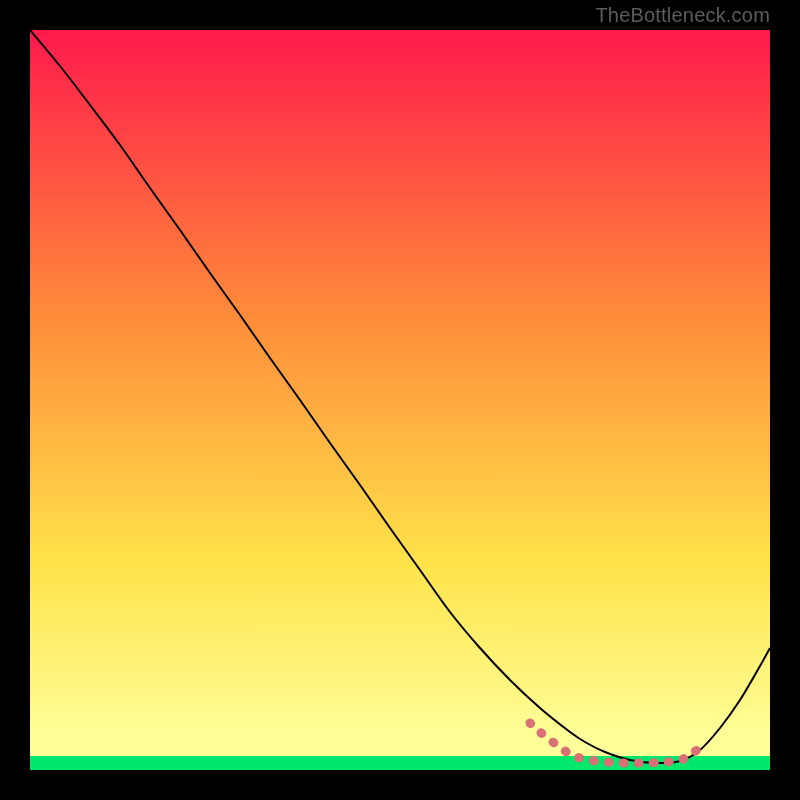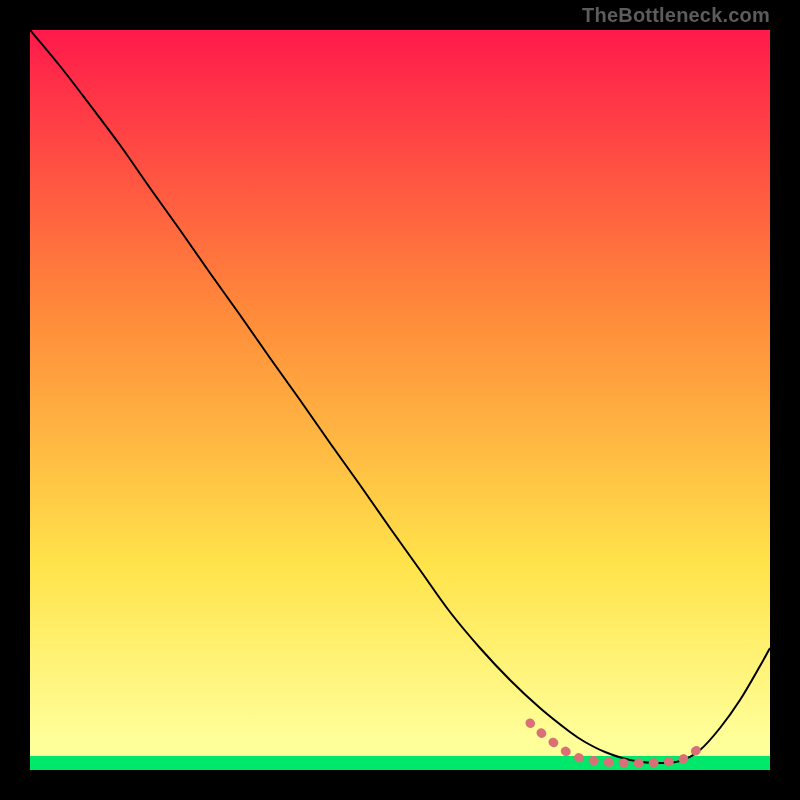--- a/index.html
+++ b/index.html
@@ -1,18 +1,18 @@
 <!DOCTYPE html>
 <html><head>
 <meta charset="utf-8">
 <style>
   html,body{margin:0;padding:0;width:800px;height:800px;background:#000;overflow:hidden;font-family:Arial,Helvetica,sans-serif}
   .frame{position:absolute;left:0;top:0;width:800px;height:800px;background:#000}
   .plot{position:absolute;left:30px;top:30px;width:740px;height:740px;overflow:hidden}
-  .watermark{position:absolute;top:4px;right:30px;color:#5c5c5c;font-size:20px;font-weight:700;letter-spacing:.2px}
+  .watermark{position:absolute;top:4px;right:30px;color:#5c5c5c;font-size:20px;font-weight:400;letter-spacing:.2px}
   svg{display:block}
 </style>
 </head>
 <body>
 <div class="frame">
 
   <div class="watermark">TheBottleneck.com</div>
 
   <div class="plot">
     <svg id="plot-svg" width="740" height="740" viewBox="0 0 740 740">

